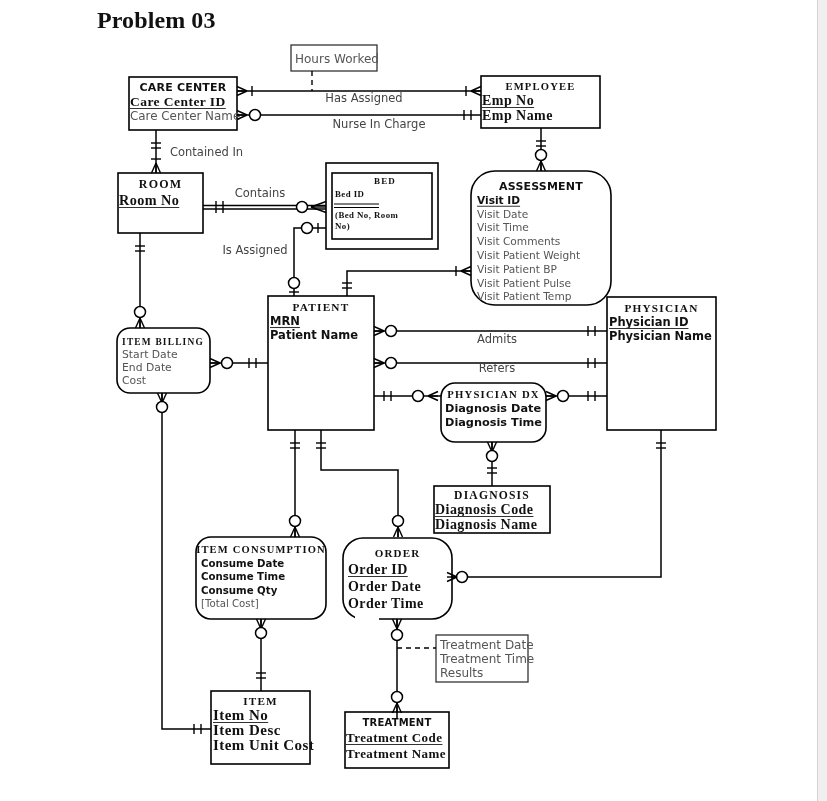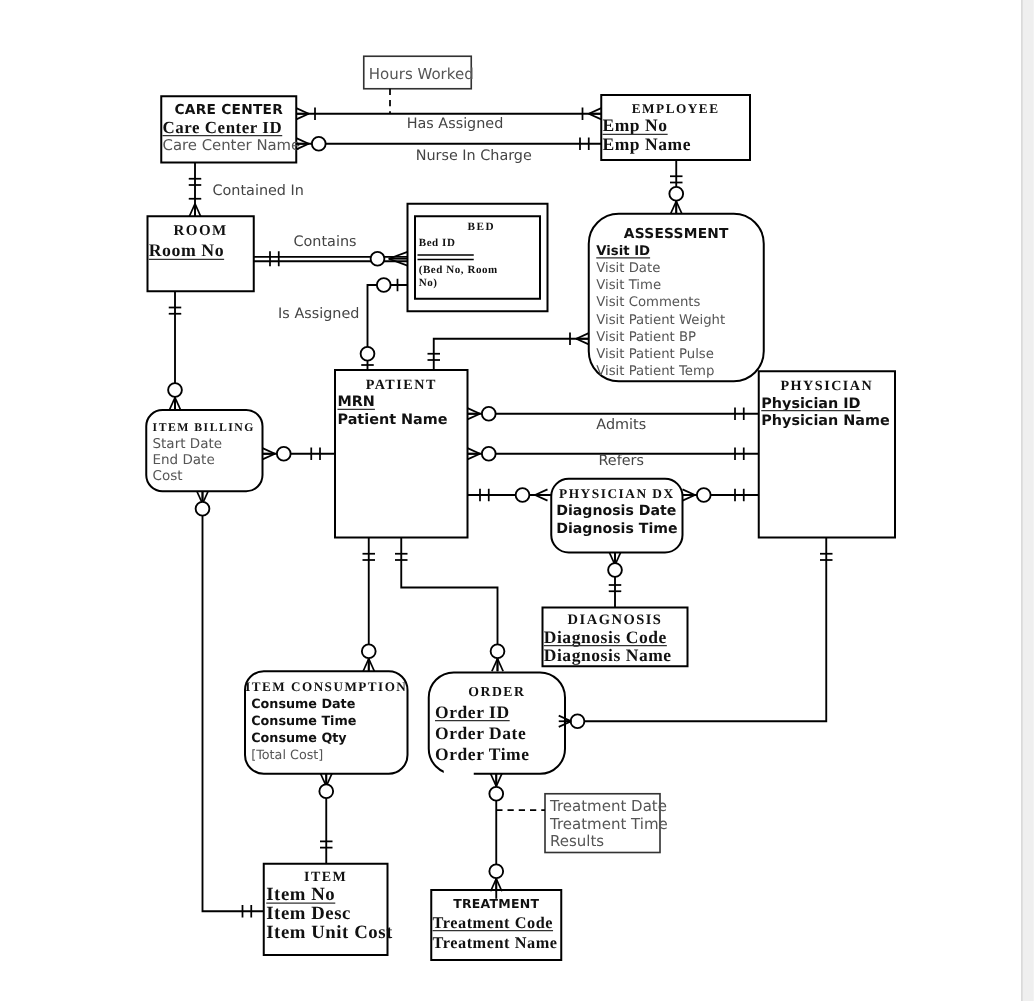--- a/index.html
+++ b/index.html
@@ -21,20 +21,21 @@
   .attrbox{fill:#fff;stroke:#333;stroke-width:1.3;}
   .lnk{stroke:#000;stroke-width:1.5;fill:none;}
   .lnk2{stroke:#000;stroke-width:1.4;fill:none;}
   .ulin{stroke:#333;stroke-width:1.1;}
   .abt{font-size:12px;fill:#555;}
 </style>
 </head>
 <body>
 
 <div id="page">
+  <div id="title">Problem 03</div>
   <svg id="diagram" width="827" height="801" viewBox="0 0 827 801">
       <g>
         <rect x="129" y="77" width="108" height="53" class="ent"></rect>
         <text x="183" y="91" class="et sans" font-size="11">CARE CENTER</text>
         <text x="130" y="106" class="ea b sf" font-size="13.5">Care Center ID</text>
         <line x1="130" y1="108.5" x2="225.78125" y2="108.5" class="ulin"></line>
         <text x="130" y="120" class="ea g" font-size="11.9">Care Center Name</text>
       </g>
       <g>
         <rect x="481" y="76" width="119" height="52" class="ent"></rect>

